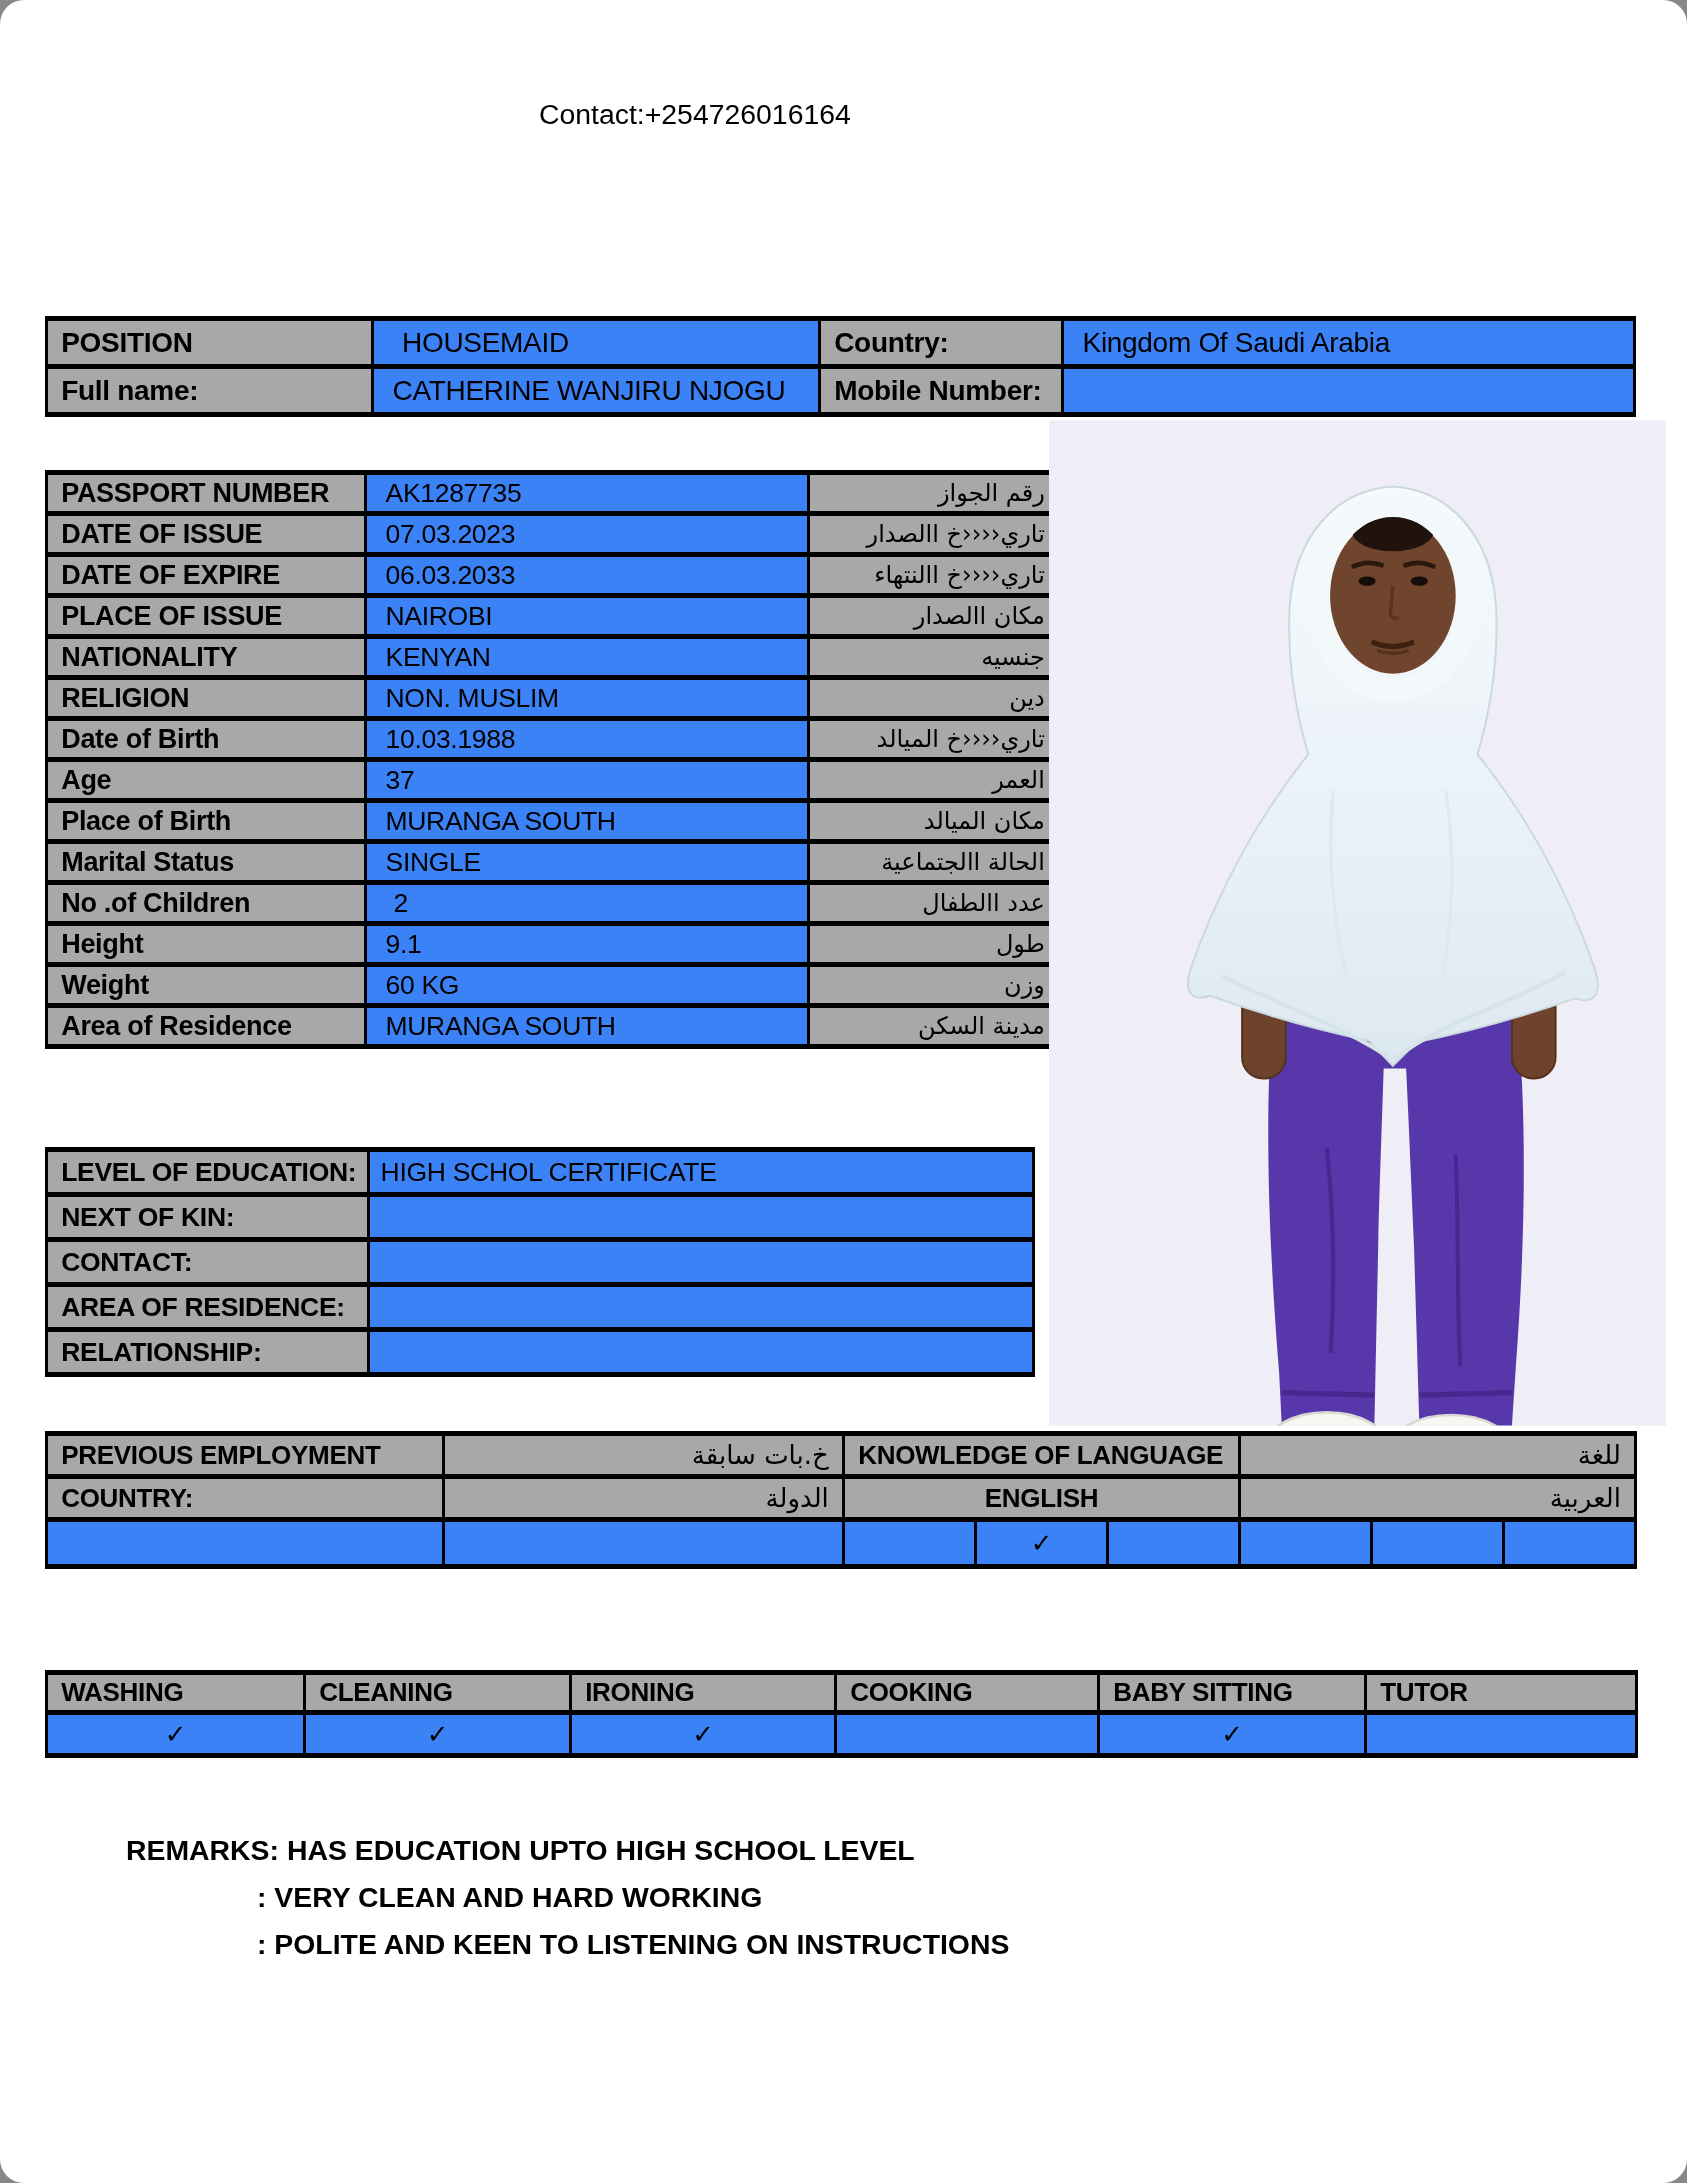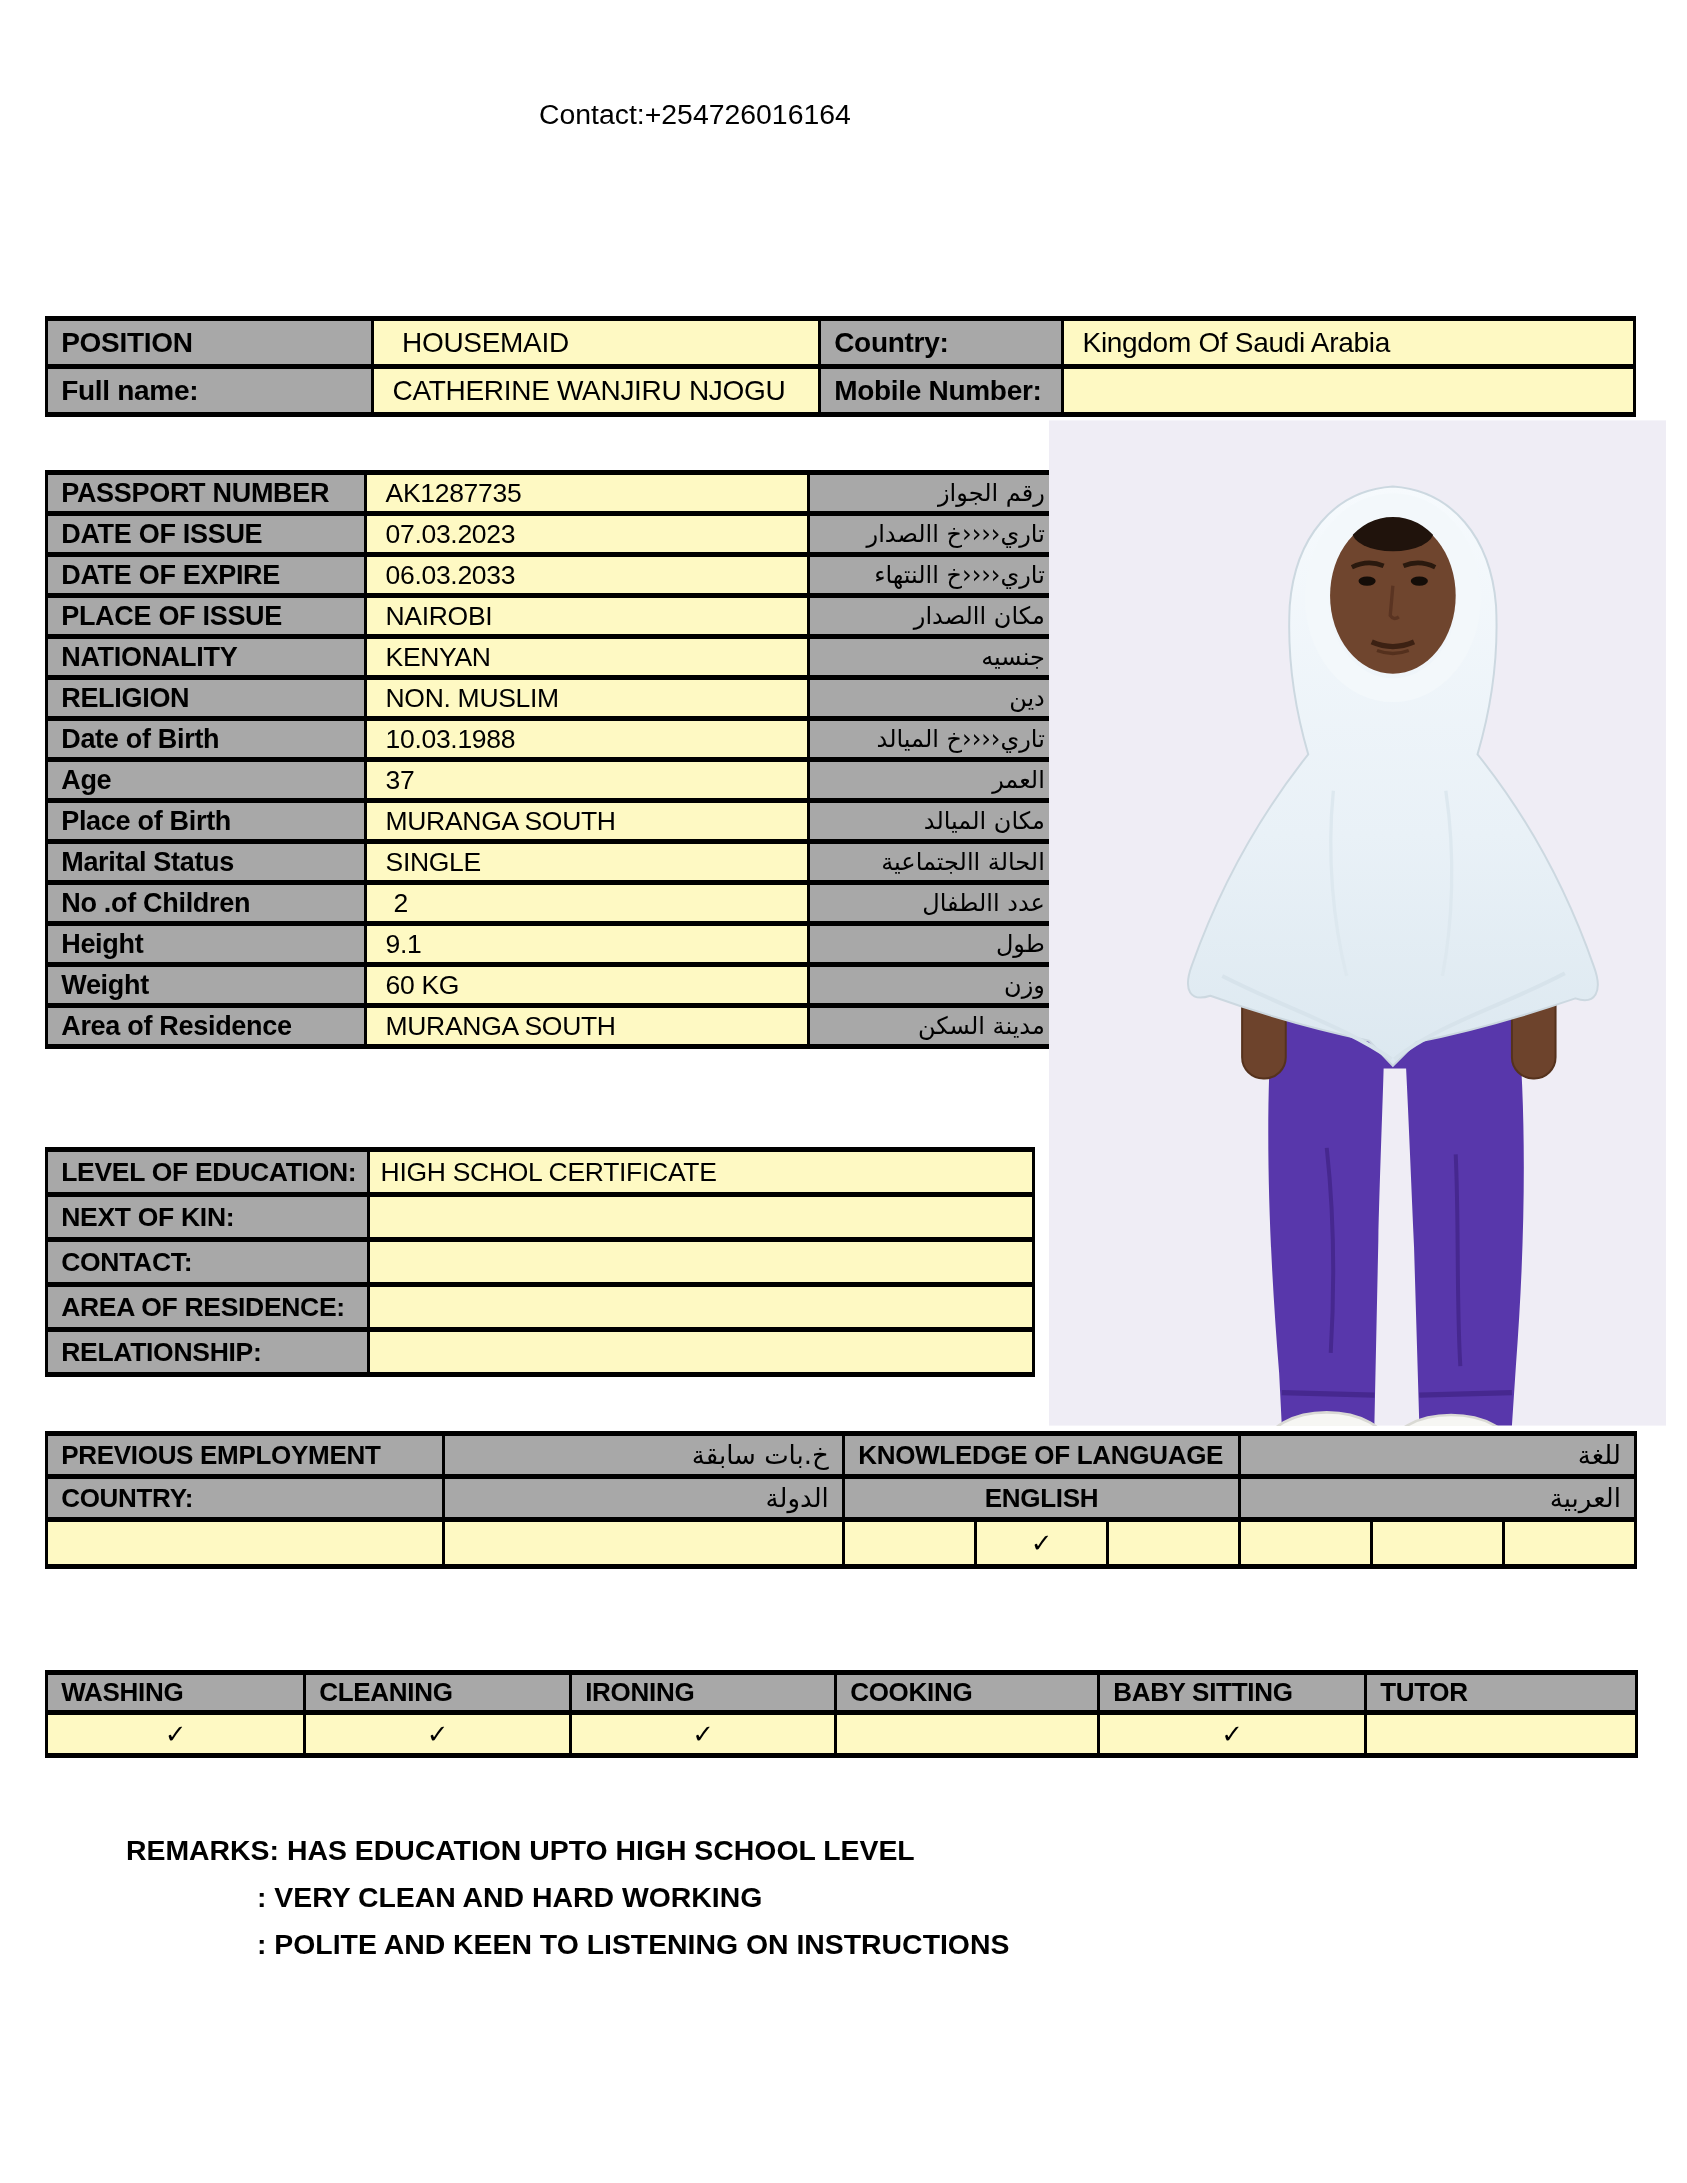--- a/index.html
+++ b/index.html
@@ -1,19 +1,19 @@
 <!DOCTYPE html>
 <html style="font-size:10.6px"><head>
 <meta charset="utf-8">
 <style>
   html,body{margin:0;padding:0;background:#888;}
   .page{position:relative;width:1687px;height:2183px;background:#ffffff;
-        font-family:"Liberation Sans",sans-serif;color:#000;overflow:hidden;}
+        font-family:"Liberation Sans",sans-serif;color:#000;overflow:hidden;border-radius:24px;}
   .contact{position:absolute;left:539px;top:98px;font-size:28.4px;letter-spacing:0px;}
-  table{border-collapse:collapse;table-layout:fixed;position:absolute;background:#fef9c3;}
+  table{border-collapse:collapse;table-layout:fixed;position:absolute;background:#3b82f6;}
   td{border:3.3px solid #000;border-top-width:5.3px;border-bottom-width:5.3px;
      font-size:26.5px;letter-spacing:-0.3px;overflow:hidden;white-space:nowrap;vertical-align:middle;}
   .g{background:#a8a8a8;}
   .b{font-weight:bold;}
   .lbl{padding-left:13.2px;}
   .v{padding-left:18.5px;}
   .ar{direction:rtl;text-align:right;padding-right:13.2px;font-family:"DejaVu Sans",sans-serif;
       font-weight:normal;font-size:24px;letter-spacing:0;}
   .ctr{text-align:center;}
   .ck{text-align:center;font-size:30px;}

